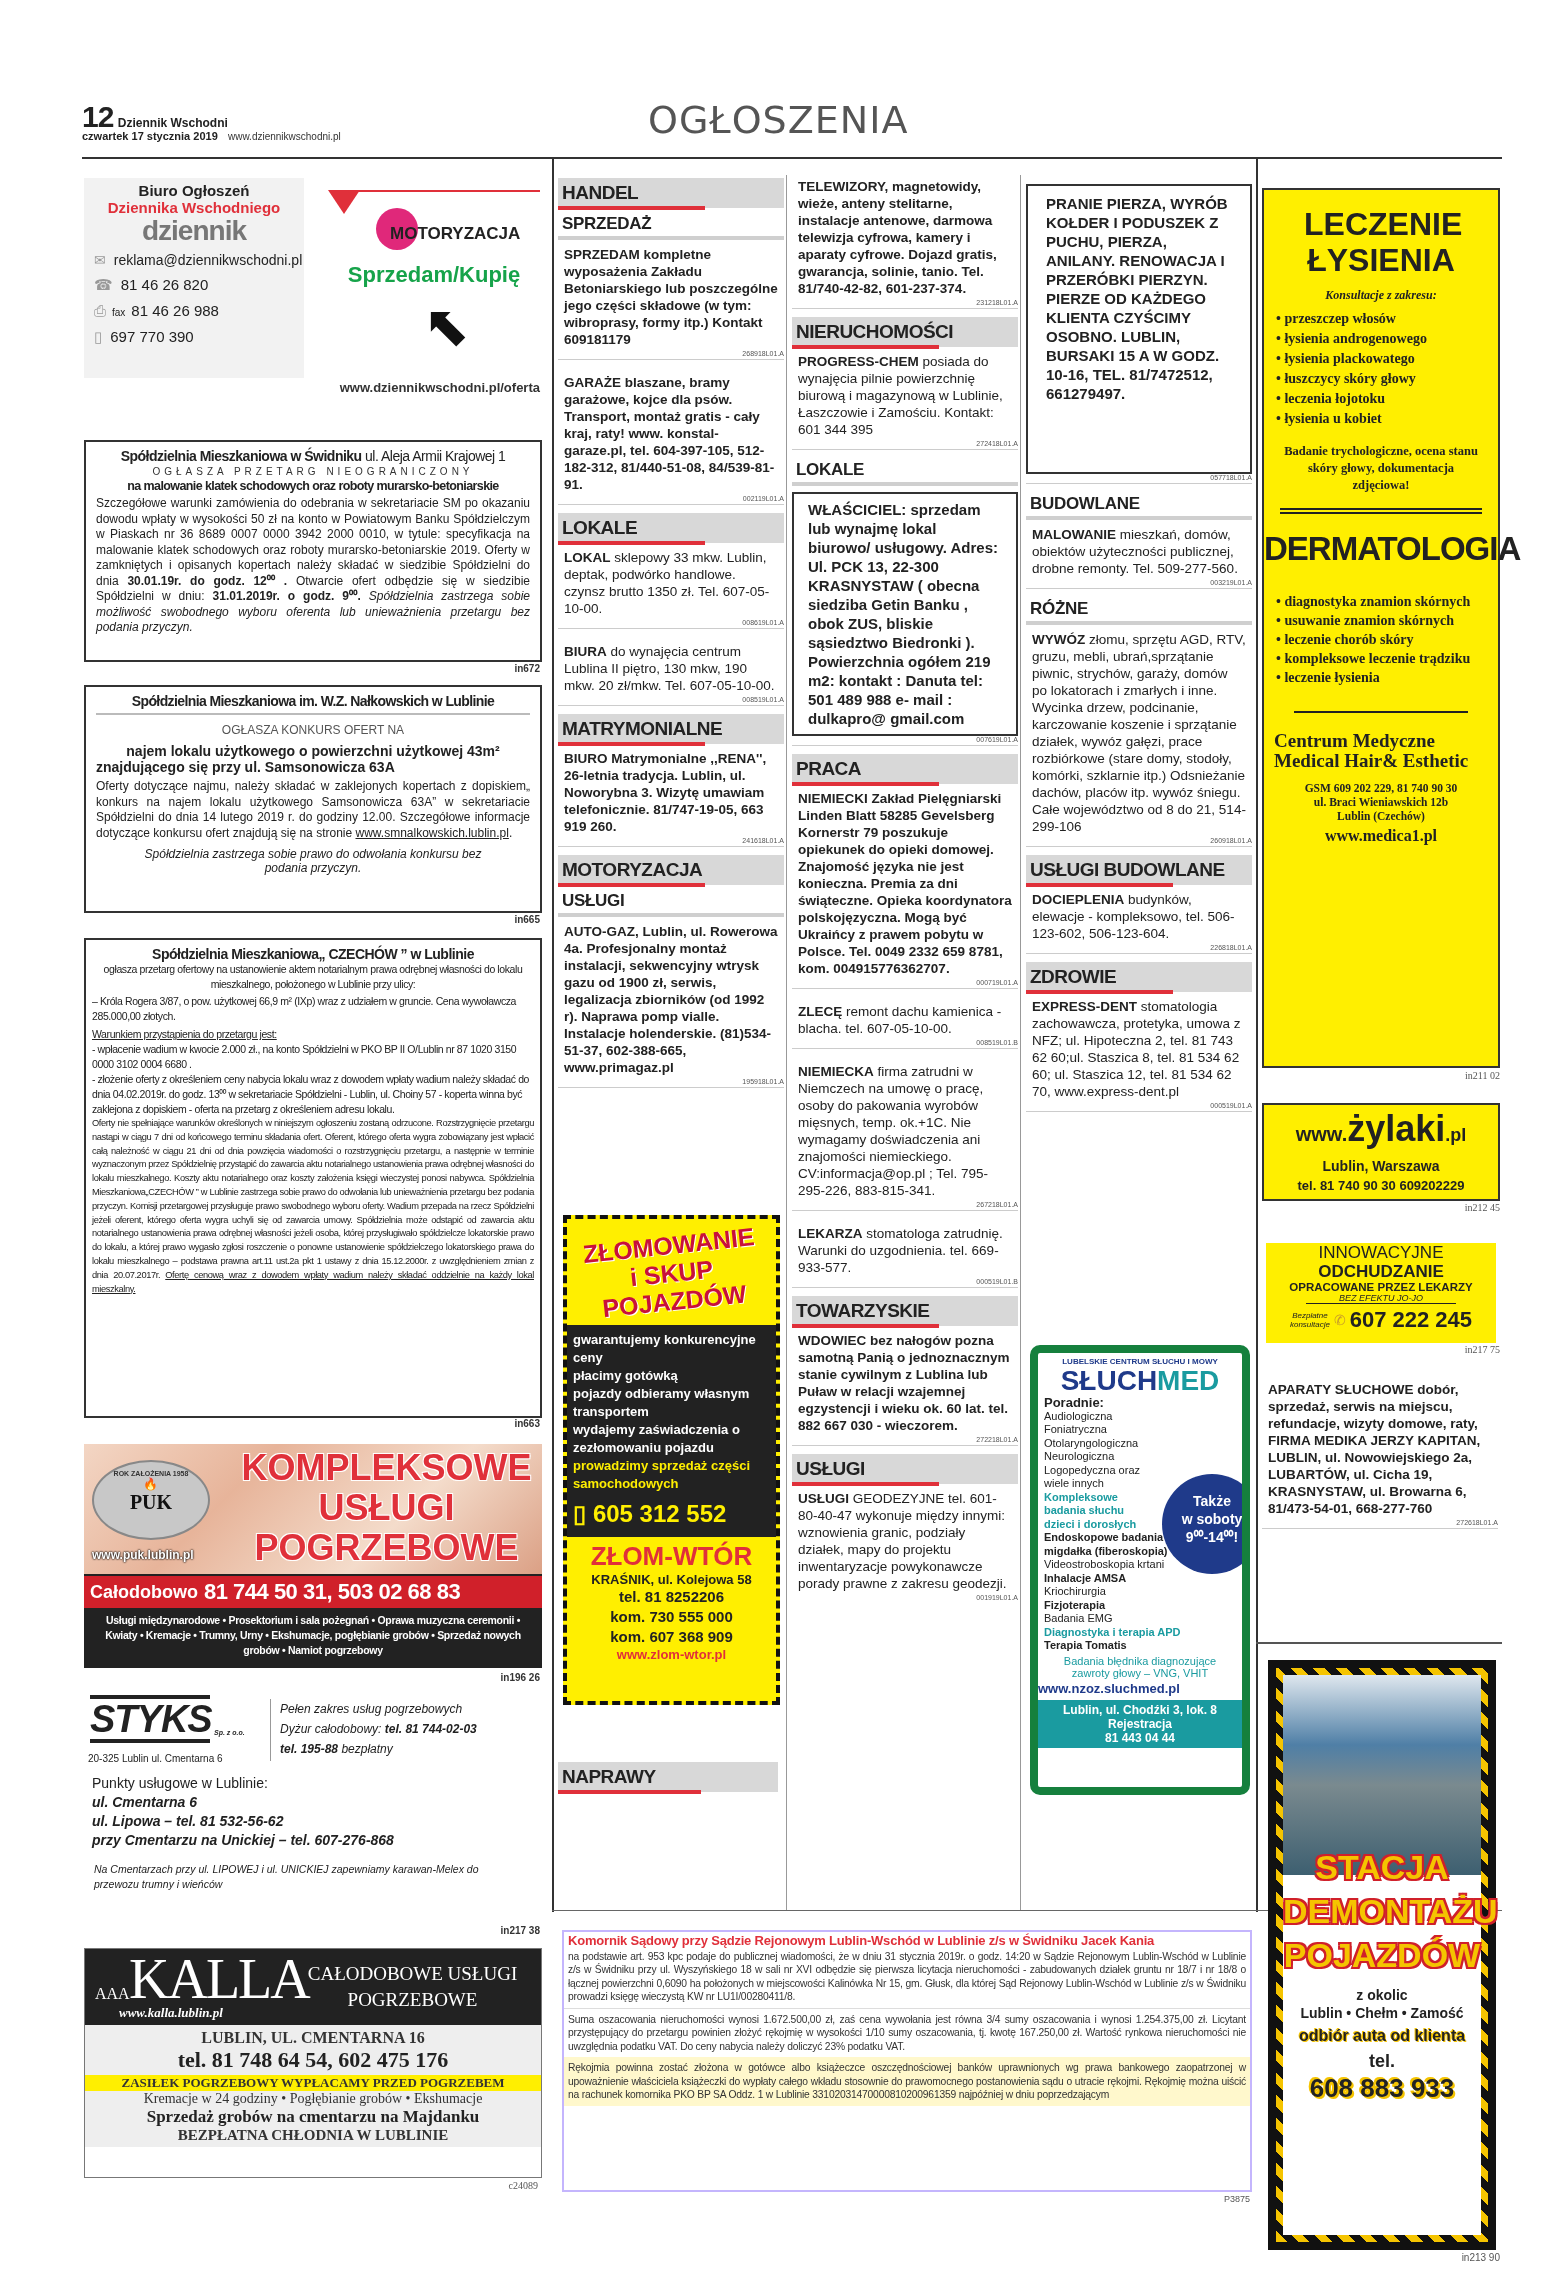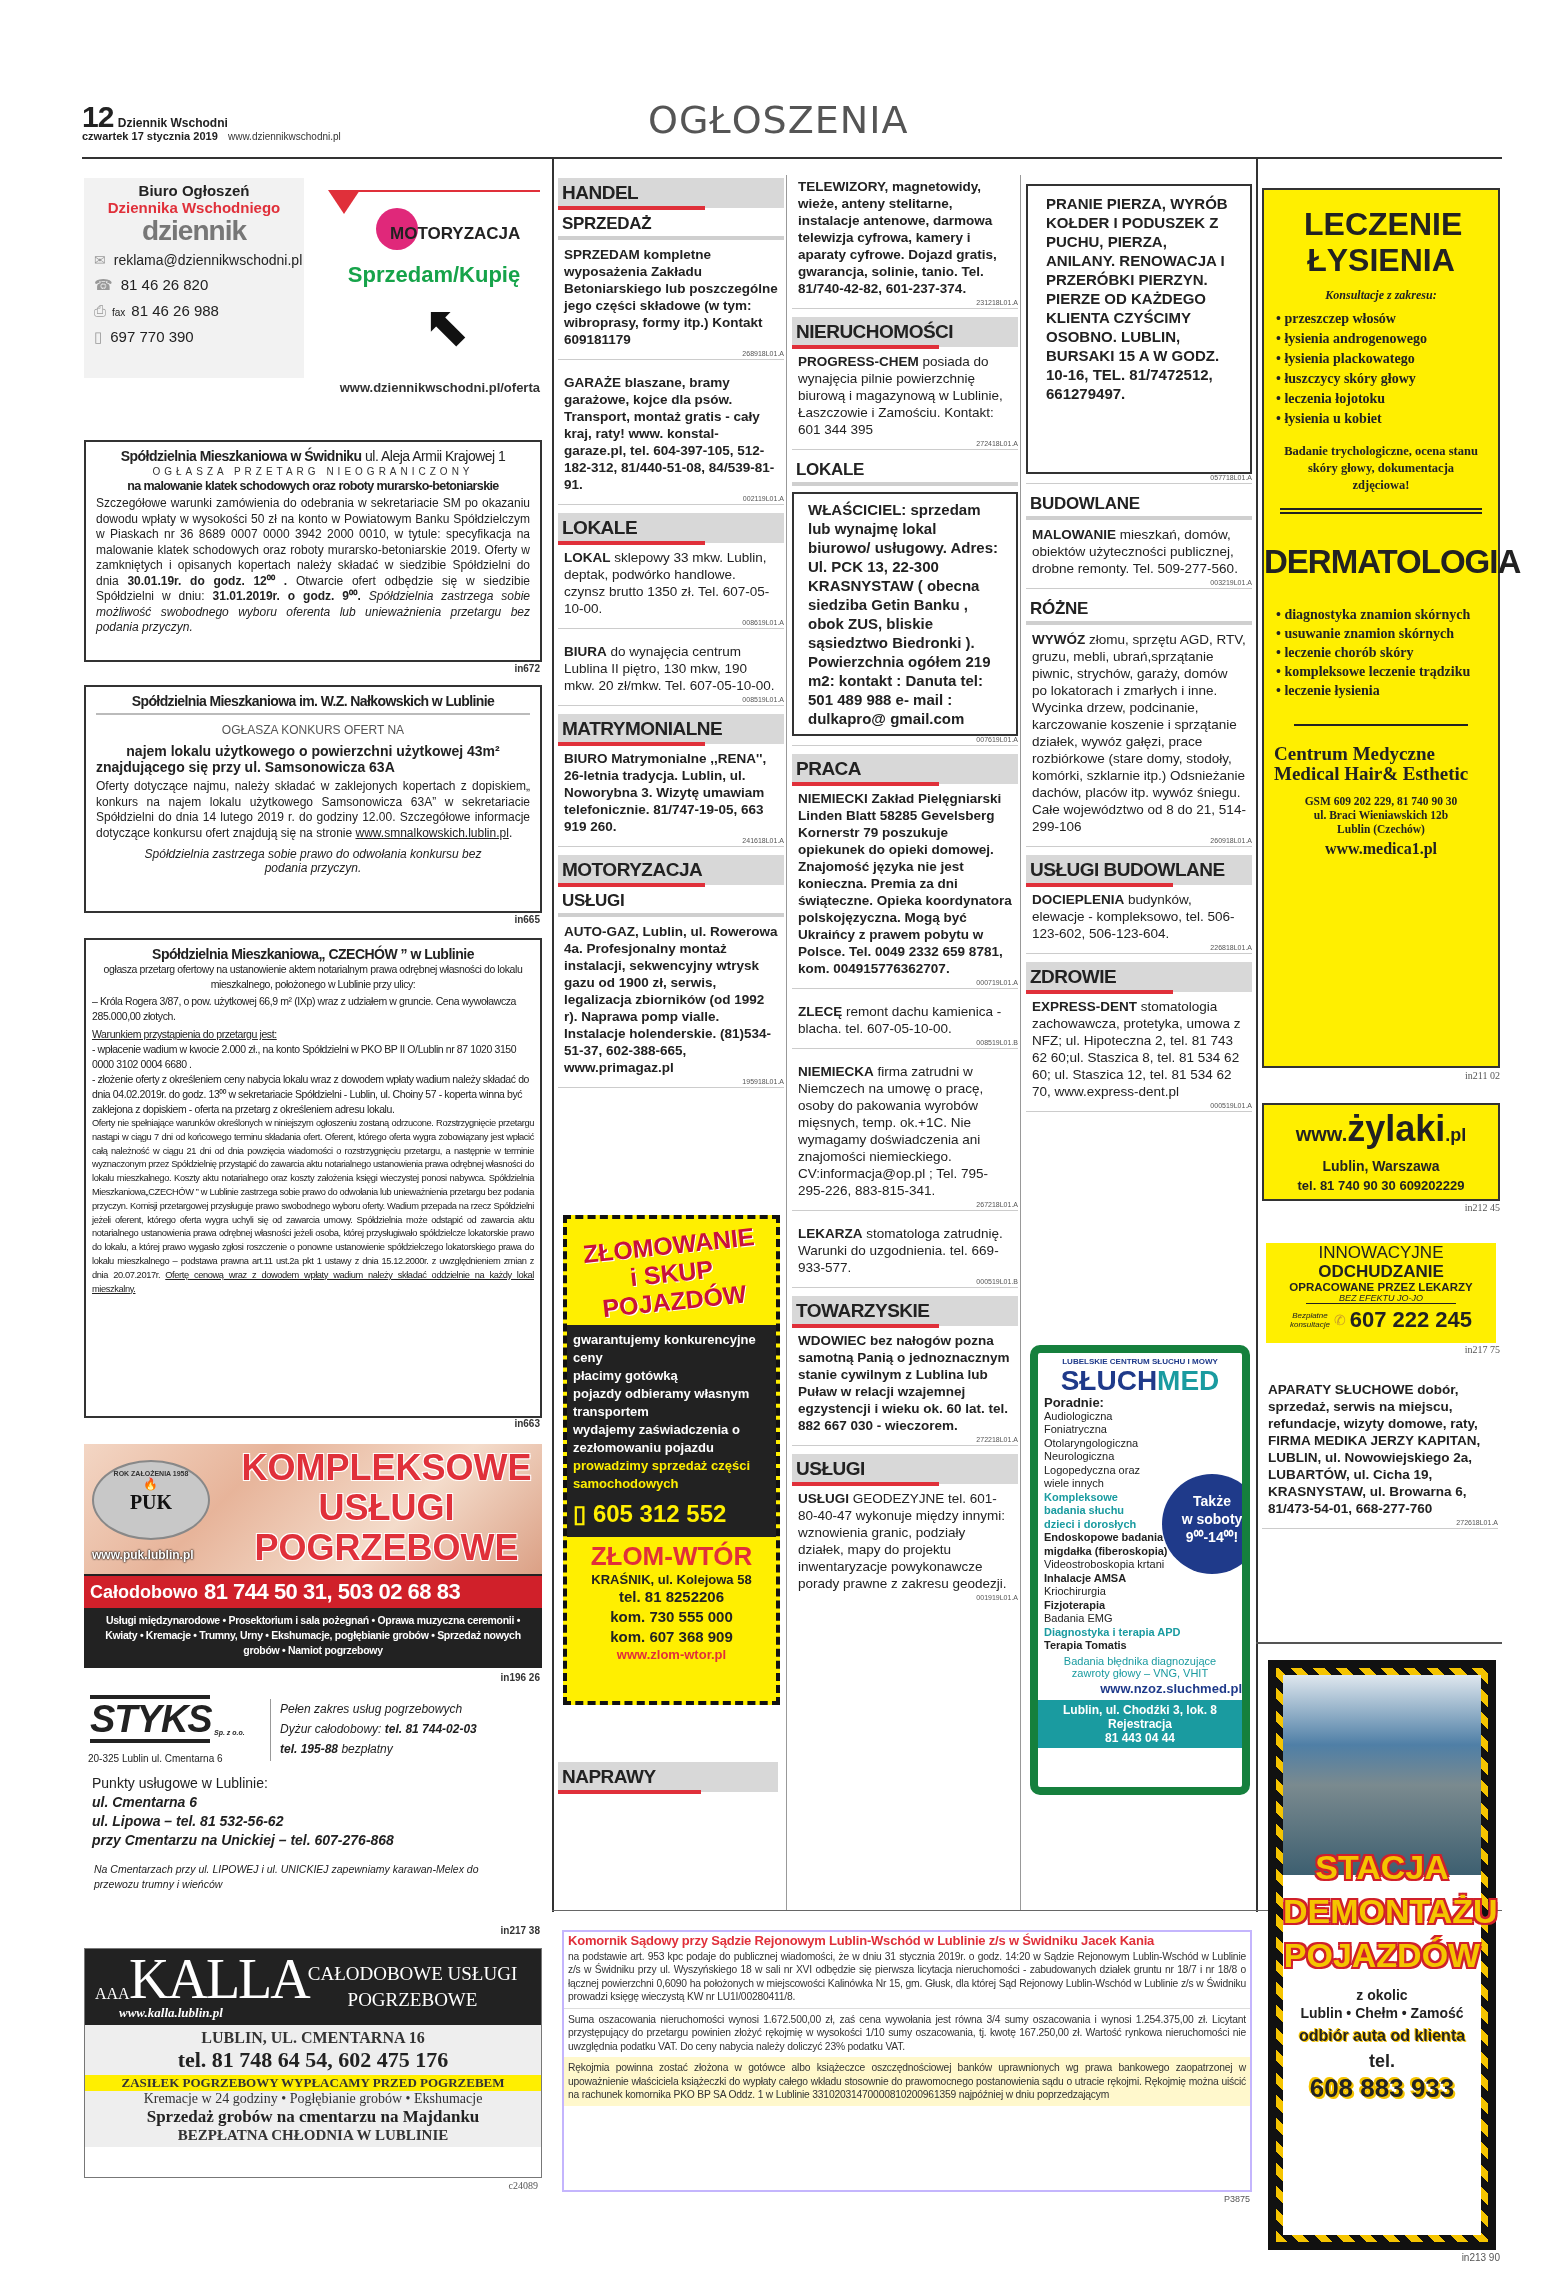--- a/index.html
+++ b/index.html
@@ -311,42 +311,42 @@
     <div>Badania EMG</div>
     <div style="color:#1a9ba0;font-weight:bold">Diagnostyka i terapia APD</div>
     <div style="font-weight:bold">Terapia Tomatis</div>
     <div style="position:absolute;right:-20px;top:78px;width:100px;height:100px;border-radius:50%;background:#1f3a8a;color:#fff;font-weight:bold;text-align:center;padding-top:18px;font-size:14px;line-height:18px">
       <div>Także</div>
       <div>w soboty</div>
       <div>9⁰⁰-14⁰⁰!</div>
     </div>
   </div>
   <div style="color:#1a9ba0;font-size:11px;text-align:center;padding:2px 6px">Badania błędnika diagnozujące zawroty głowy – VNG, VHIT</div>
-  <div style="color:#1f3a8a;font-size:13px;font-weight:bold;text-align:right">www.nzoz.sluchmed.pl</div>
+  <div style="color:#1f3a8a;font-size:13px;font-weight:bold;text-align:left">www.nzoz.sluchmed.pl</div>
   <div style="background:#1a9ba0;color:#fff;text-align:center;font-weight:bold;font-size:12px;line-height:14px;padding:3px;margin-top:4px">
     <div>Lublin, ul. Chodźki 3, lok. 8</div>
     <div>Rejestracja</div>
     <div>81 443 04 44</div>
   </div>
 </div>
 
 <div class="abs yellow" style="left:1262px;top:188px;width:238px;height:880px;border:2px solid #333;font-family:'Liberation Serif',serif;color:#222">
   <div style="text-align:center;font-family:'Liberation Sans',sans-serif;font-weight:bold;font-size:32px;line-height:36px;margin-top:16px;padding:0 40px">LECZENIE ŁYSIENIA</div>
   <div style="text-align:center;font-style:italic;font-weight:bold;font-size:12px;margin:10px 60px 6px">Konsultacje z zakresu:</div>
   <ul class="dots" style="font-weight:bold;font-size:14px;line-height:20px;padding-left:12px">
     <li>przeszczep włosów</li>
     <li>łysienia androgenowego</li>
     <li>łysienia plackowatego</li>
     <li>łuszczycy skóry głowy</li>
     <li>leczenia łojotoku</li>
     <li>łysienia u kobiet</li>
   </ul>
   <div style="text-align:center;font-weight:bold;font-size:12.5px;line-height:17px;margin:14px 16px">Badanie trychologiczne, ocena stanu skóry głowy, dokumentacja zdjęciowa!</div>
   <div style="border-top:2px solid #222;border-bottom:2px solid #222;height:6px;margin:10px 16px"></div>
-  <div style="text-align:center;font-family:'Liberation Sans',sans-serif;font-weight:bold;font-size:33px;letter-spacing:-1px;margin-top:29px">DERMATOLOGIA</div>
+  <div style="text-align:center;font-family:'Liberation Sans',sans-serif;font-weight:bold;font-size:33px;letter-spacing:-1px;margin-top:16px">DERMATOLOGIA</div>
   <ul class="dots" style="font-weight:bold;font-size:14px;line-height:19px;padding-left:12px;margin-top:24px">
     <li>diagnostyka znamion skórnych</li>
     <li>usuwanie znamion skórnych</li>
     <li>leczenie chorób skóry</li>
     <li>kompleksowe leczenie trądziku</li>
     <li>leczenie łysienia</li>
   </ul>
   <div style="border-top:2px solid #222;margin:24px 30px 18px"></div>
   <div style="font-weight:bold;font-size:19px;line-height:20px;padding:0 10px">Centrum Medyczne Medical Hair&amp; Esthetic</div>
   <div style="text-align:center;font-weight:bold;font-size:11.5px;line-height:14px;margin-top:10px">

